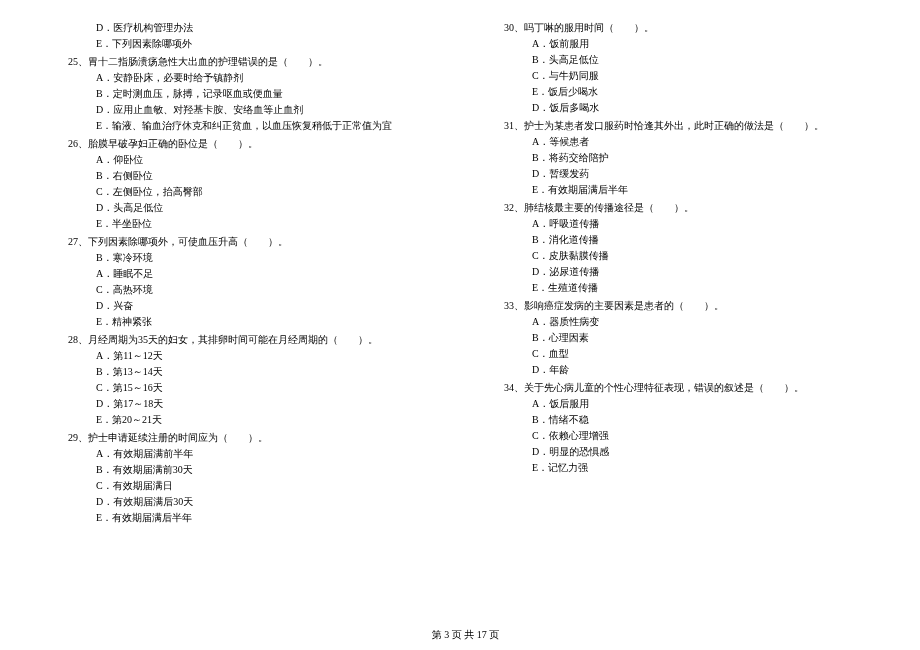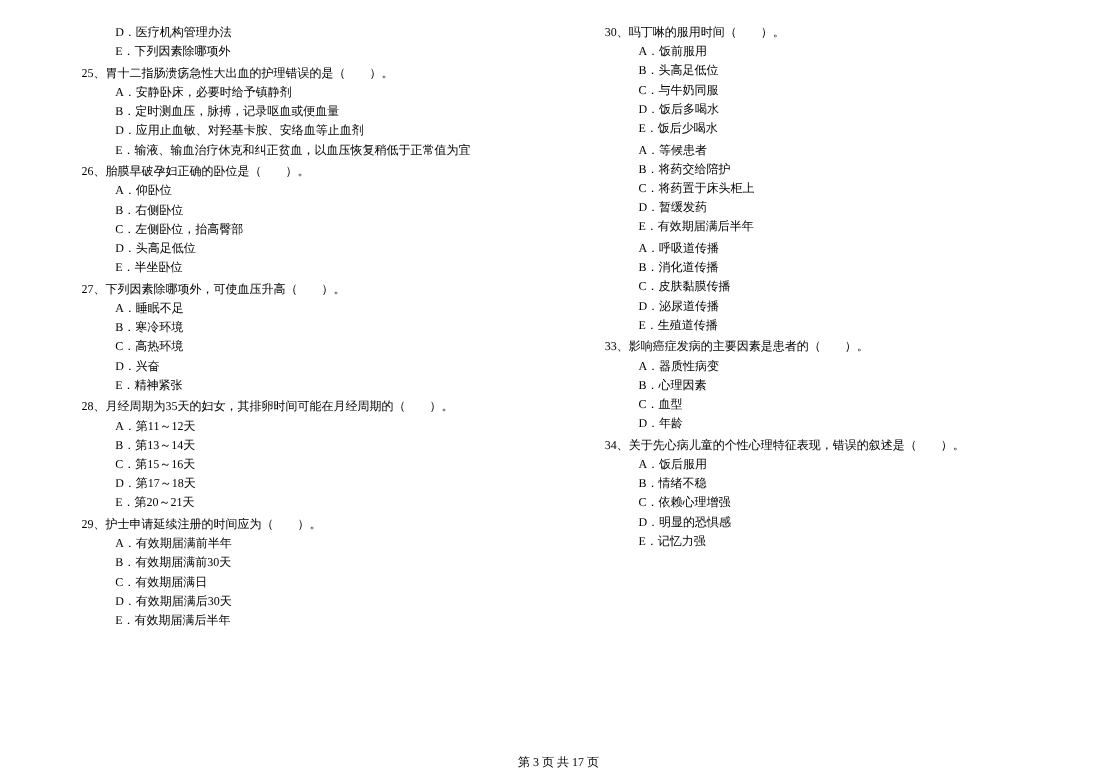--- a/index.html
+++ b/index.html
@@ -71,22 +71,22 @@
     <div class="q-stem"><span class="q-num">26、</span><span>胎膜早破孕妇正确的卧位是（　　）。</span></div>
     <div class="option">A．仰卧位</div>
     <div class="option">B．右侧卧位</div>
     <div class="option">C．左侧卧位，抬高臀部</div>
     <div class="option">D．头高足低位</div>
     <div class="option">E．半坐卧位</div>
   </div>
 
   <div class="question">
     <div class="q-stem"><span class="q-num">27、</span><span>下列因素除哪项外，可使血压升高（　　）。</span></div>
+    <div class="option">B．寒冷环境</div>
     <div class="option">A．睡眠不足</div>
-    <div class="option">B．寒冷环境</div>
     <div class="option">C．高热环境</div>
     <div class="option">D．兴奋</div>
     <div class="option">E．精神紧张</div>
   </div>
 
   <div class="question">
     <div class="q-stem"><span class="q-num">28、</span><span>月经周期为35天的妇女，其排卵时间可能在月经周期的（　　）。</span></div>
     <div class="option">A．第11～12天</div>
     <div class="option">B．第13～14天</div>
     <div class="option">C．第15～16天</div>
@@ -101,33 +101,34 @@
     <div class="option">C．有效期届满日</div>
     <div class="option">D．有效期届满后30天</div>
     <div class="option">E．有效期届满后半年</div>
   </div>
 
   <div class="question">
     <div class="q-stem"><span class="q-num">30、</span><span>吗丁啉的服用时间（　　）。</span></div>
     <div class="option">A．饭前服用</div>
     <div class="option">B．头高足低位</div>
     <div class="option">C．与牛奶同服</div>
+    <div class="option">E．饭后少喝水</div>
     <div class="option">D．饭后多喝水</div>
-    <div class="option">E．饭后少喝水</div>
   </div>
 
   <div class="question">
+    <div class="q-stem"><span class="q-num">31、</span><span>护士为某患者发口服药时恰逢其外出，此时正确的做法是（　　）。</span></div>
     <div class="option">A．等候患者</div>
     <div class="option">B．将药交给陪护</div>
-    <div class="option">C．将药置于床头柜上</div>
     <div class="option">D．暂缓发药</div>
     <div class="option">E．有效期届满后半年</div>
   </div>
 
   <div class="question">
+    <div class="q-stem"><span class="q-num">32、</span><span>肺结核最主要的传播途径是（　　）。</span></div>
     <div class="option">A．呼吸道传播</div>
     <div class="option">B．消化道传播</div>
     <div class="option">C．皮肤黏膜传播</div>
     <div class="option">D．泌尿道传播</div>
     <div class="option">E．生殖道传播</div>
   </div>
 
   <div class="question">
     <div class="q-stem"><span class="q-num">33、</span><span>影响癌症发病的主要因素是患者的（　　）。</span></div>
     <div class="option">A．器质性病变</div>

